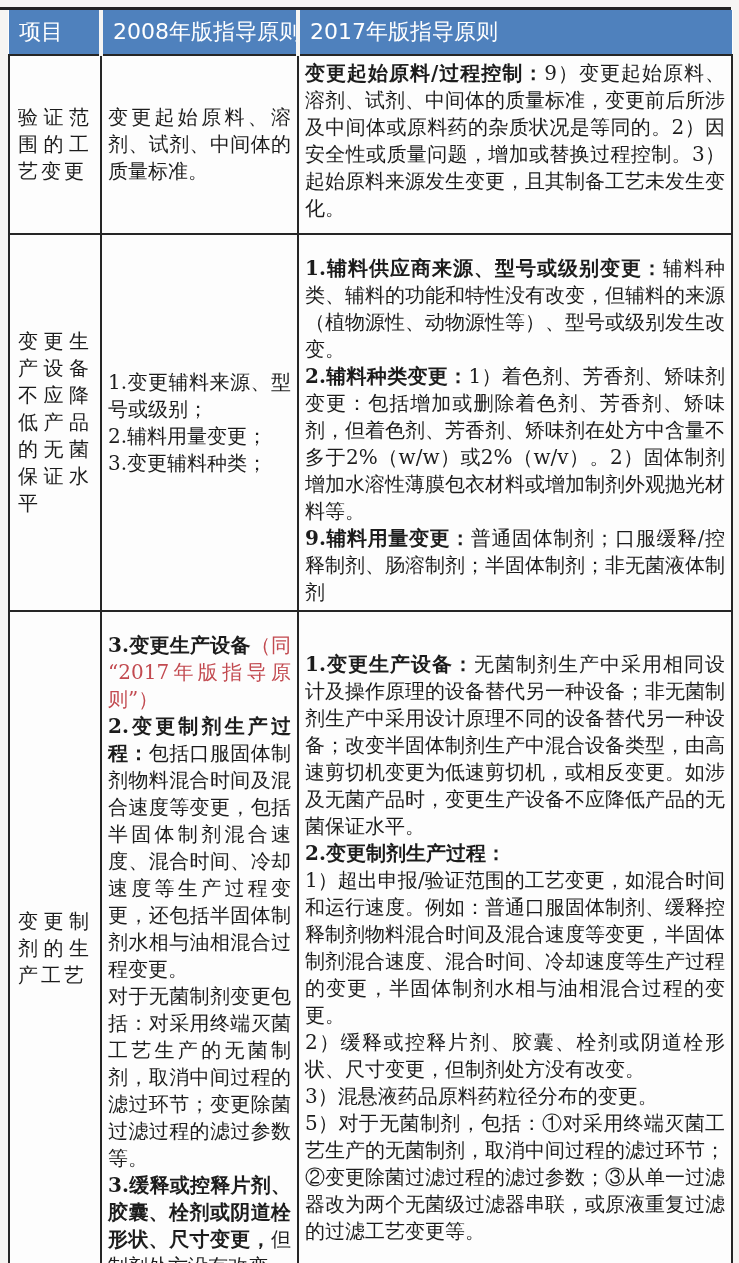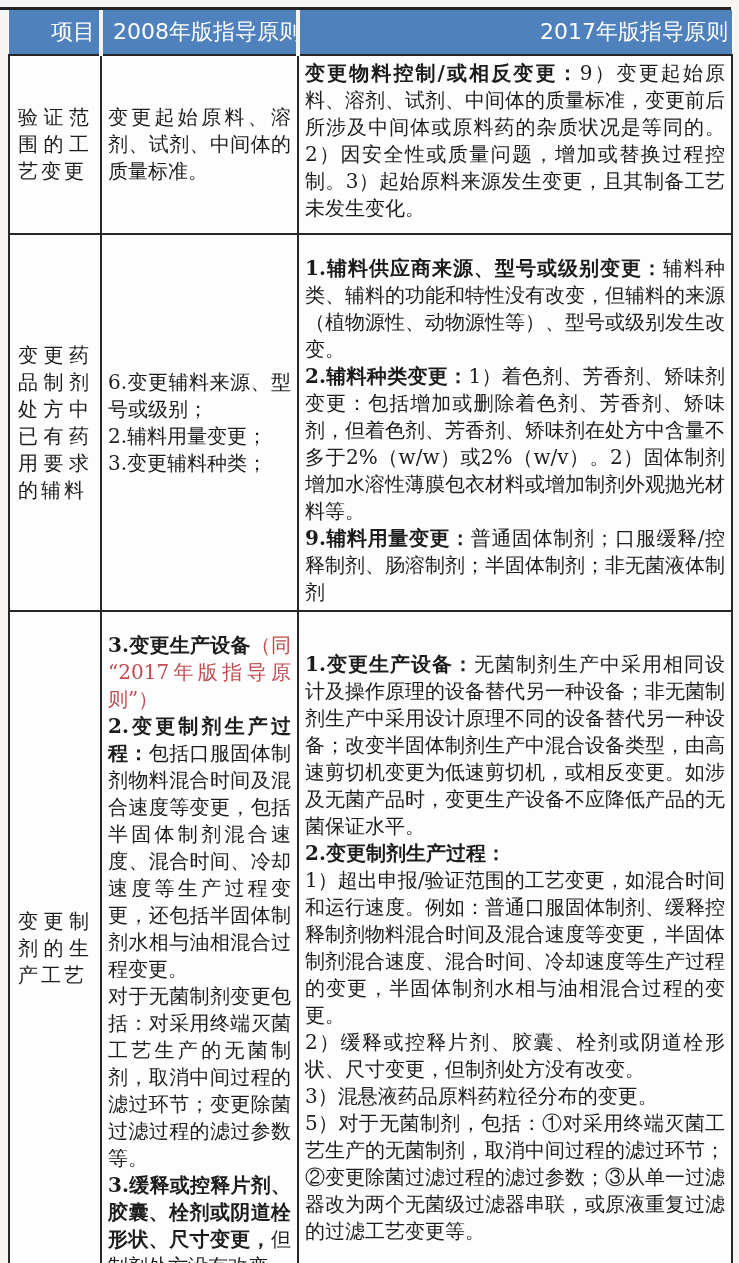--- a/index.html
+++ b/index.html
@@ -35,21 +35,21 @@
   }
   col.c1{width:92px;}
   col.c2{width:197px;}
   col.c3{width:434px;}
   thead th{
     background:var(--header-bg);
     color:var(--header-text);
     font-family:"DejaVu Sans","Liberation Sans",sans-serif;
     font-weight:normal;
     font-size:22px;
-    text-align:right;
+    text-align:left;
     padding:6px 4px 6px 10px;
     height:32px;
     border:none;
     white-space:nowrap;
     overflow:hidden;
   }
   thead th + th{border-left:4px solid var(--page-bg);}
   tbody td{
     border:2px solid var(--border);
     vertical-align:middle;
@@ -96,29 +96,29 @@
     </thead>
     <tbody>
       <tr style="height:179px;">
         <td class="item-cell">
             <p>验证范围的工艺变更</p>
           </td>
         <td>
             <p><span>变更起始原料、溶剂、试剂、中间体的质量标准。</span></p>
           </td>
         <td class="v-top">
-            <p><span class="b">变更物料控制/或相反变更：</span><span>9）变更起始原料、溶剂、试剂、中间体的质量标准，变更前后所涉及中间体或原料药的杂质状况是等同的。2）因安全性或质量问题，增加或替换过程控制。3）起始原料来源发生变更，且其制备工艺未发生变化。</span></p>
+            <p><span class="b">变更起始原料/过程控制：</span><span>9）变更起始原料、溶剂、试剂、中间体的质量标准，变更前后所涉及中间体或原料药的杂质状况是等同的。2）因安全性或质量问题，增加或替换过程控制。3）起始原料来源发生变更，且其制备工艺未发生变化。</span></p>
           </td>
       </tr>
       <tr style="height:363px;">
         <td class="item-cell">
-            <p>变更药品制剂处方中已有药用要求的辅料</p>
+            <p>变更生产设备不应降低产品的无菌保证水平</p>
           </td>
         <td>
-            <p><span>6.变更辅料来源、型号或级别；</span></p>
+            <p><span>1.变更辅料来源、型号或级别；</span></p>
             <p><span>2.辅料用量变更；</span></p>
             <p><span>3.变更辅料种类；</span></p>
           </td>
         <td class="v-top pad-top">
             <p><span class="b">1.辅料供应商来源、型号或级别变更：</span><span>辅料种类、辅料的功能和特性没有改变，但辅料的来源（植物源性、动物源性等）、型号或级别发生改变。</span></p>
             <p><span class="b">2.辅料种类变更：</span><span>1）着色剂、芳香剂、矫味剂变更：包括增加或删除着色剂、芳香剂、矫味剂，但着色剂、芳香剂、矫味剂在处方中含量不多于2%（w/w）或2%（w/v）。2）固体制剂增加水溶性薄膜包衣材料或增加制剂外观抛光材料等。</span></p>
             <p><span class="b">9.辅料用量变更：</span><span>普通固体制剂；口服缓释/控释制剂、肠溶制剂；半固体制剂；非无菌液体制剂</span></p>
           </td>
       </tr>
       <tr style="height:657px;">

